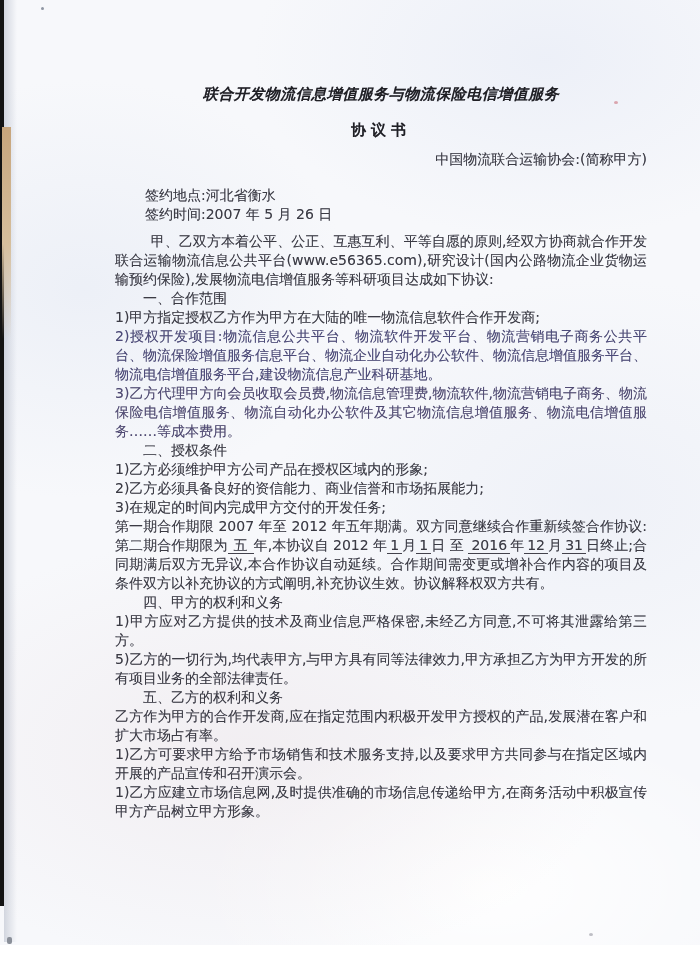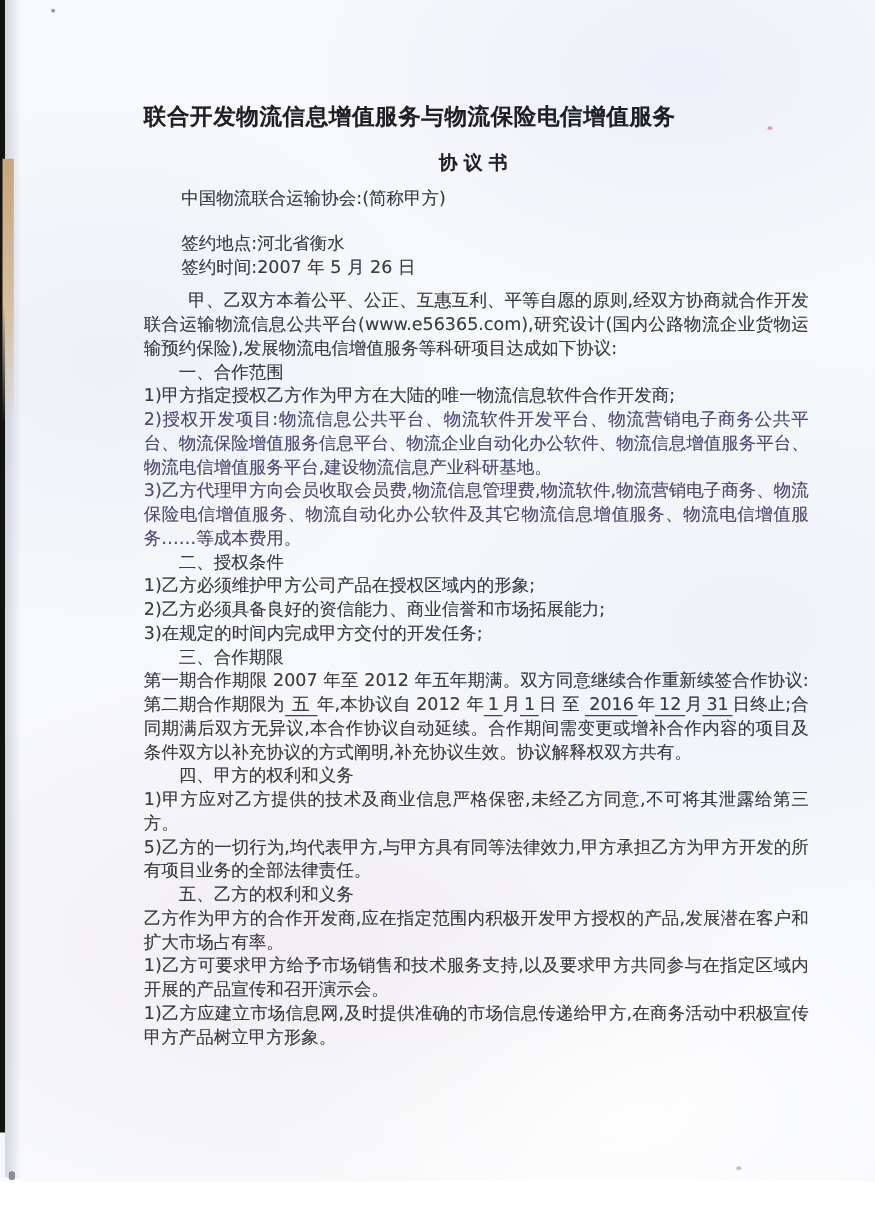--- a/index.html
+++ b/index.html
@@ -12,28 +12,28 @@
       radial-gradient(460px 320px at 85% 52%, rgba(226,231,243,.40), rgba(226,231,243,0) 70%),
       radial-gradient(520px 300px at 35% 78%, rgba(236,228,232,.50), rgba(236,228,232,0) 72%),
       radial-gradient(420px 240px at 70% 92%, rgba(255,255,255,.9), rgba(255,255,255,0) 70%),
       #f7f8fb;
   }
   .doc{
     position:absolute;left:115px;top:0;width:532px;
     color:#3b3b44;font-size:14px;line-height:19px;text-align:justify;
     text-shadow:0 0 .5px rgba(70,70,90,.45);
   }
-  .title1{margin:82px 0 0;text-align:left;font-size:18px;line-height:24px;
+  .title1{margin:82px 0 0;text-align:center;font-size:15px;line-height:24px;
     font-weight:bold;color:#1f1f24;letter-spacing:.5px;
-    font-family:"DejaVu Serif","Liberation Serif",serif;}
+    font-family:"DejaVu Serif","Liberation Serif",serif;font-style:italic;}
   .title2{margin:13px 0 0;text-align:center;font-size:15px;line-height:22px;
     font-weight:bold;color:#1f1f24;letter-spacing:5px;
     font-family:"DejaVu Serif","Liberation Serif",serif;}
   .meta{padding-left:30px;text-align:left;}
-  .party-a{margin:9px 0 0;}
+  .party-a{margin:9px 0 0;text-align:right;}
   .party-b{margin:18px 0 0;}
   .place{margin:17px 0 0;}
   .date{margin:0;}
   .preamble{margin:8px 0 0;text-indent:2.55em;}
   .sec-heading{margin:0;text-indent:2em;}
   .item{margin:0;}
   .tint{color:#4c4a7a;}
   .tint2{color:#504a74;}
   .term{margin:0;}
   .u{border-bottom:1px solid #43424c;padding:0 6px;white-space:nowrap;}
@@ -80,21 +80,20 @@
     <p class="sec-heading">一、合作范围</p>
     <p class="item">1)甲方指定授权乙方作为甲方在大陆的唯一物流信息软件合作开发商;</p>
     <p class="item tint">2)授权开发项目:物流信息公共平台、物流软件开发平台、物流营销电子商务公共平台、物流保险增值服务信息平台、物流企业自动化办公软件、物流信息增值服务平台、物流电信增值服务平台,建设物流信息产业科研基地。</p>
     <p class="item tint2">3)乙方代理甲方向会员收取会员费,物流信息管理费,物流软件,物流营销电子商务、物流保险电信增值服务、物流自动化办公软件及其它物流信息增值服务、物流电信增值服务……等成本费用。</p>
 
     <p class="sec-heading">二、授权条件</p>
     <p class="item">1)乙方必须维护甲方公司产品在授权区域内的形象;</p>
     <p class="item">2)乙方必须具备良好的资信能力、商业信誉和市场拓展能力;</p>
     <p class="item">3)在规定的时间内完成甲方交付的开发任务;</p>
 
-    <p class="sec-heading">三、合作期限</p>
     <p class="term"><span>第一期合作期限 2007 年至 2012 年五年期满。双方同意继续合作重新续签合作协议:第二期合作期限为</span><span class="u">五</span><span>年,本协议自 2012 年</span><span class="u narrow">1</span><span>月</span><span class="u narrow">1</span><span>日 至</span> <span class="u narrow">2016</span><span>年</span><span class="u narrow">12</span><span>月</span><span class="u narrow">31</span><span>日终止;合同期满后双方无异议,本合作协议自动延续。合作期间需变更或增补合作内容的项目及条件双方以补充协议的方式阐明,补充协议生效。协议解释权双方共有。</span></p>
 
     <p class="sec-heading">四、甲方的权利和义务</p>
     <p class="item">1)甲方应对乙方提供的技术及商业信息严格保密,未经乙方同意,不可将其泄露给第三方。</p>
     <p class="item">5)乙方的一切行为,均代表甲方,与甲方具有同等法律效力,甲方承担乙方为甲方开发的所有项目业务的全部法律责任。</p>
 
     <p class="sec-heading">五、乙方的权利和义务</p>
     <p class="item">乙方作为甲方的合作开发商,应在指定范围内积极开发甲方授权的产品,发展潜在客户和扩大市场占有率。</p>
     <p class="item">1)乙方可要求甲方给予市场销售和技术服务支持,以及要求甲方共同参与在指定区域内开展的产品宣传和召开演示会。</p>
     <p class="item">1)乙方应建立市场信息网,及时提供准确的市场信息传递给甲方,在商务活动中积极宣传甲方产品树立甲方形象。</p>

